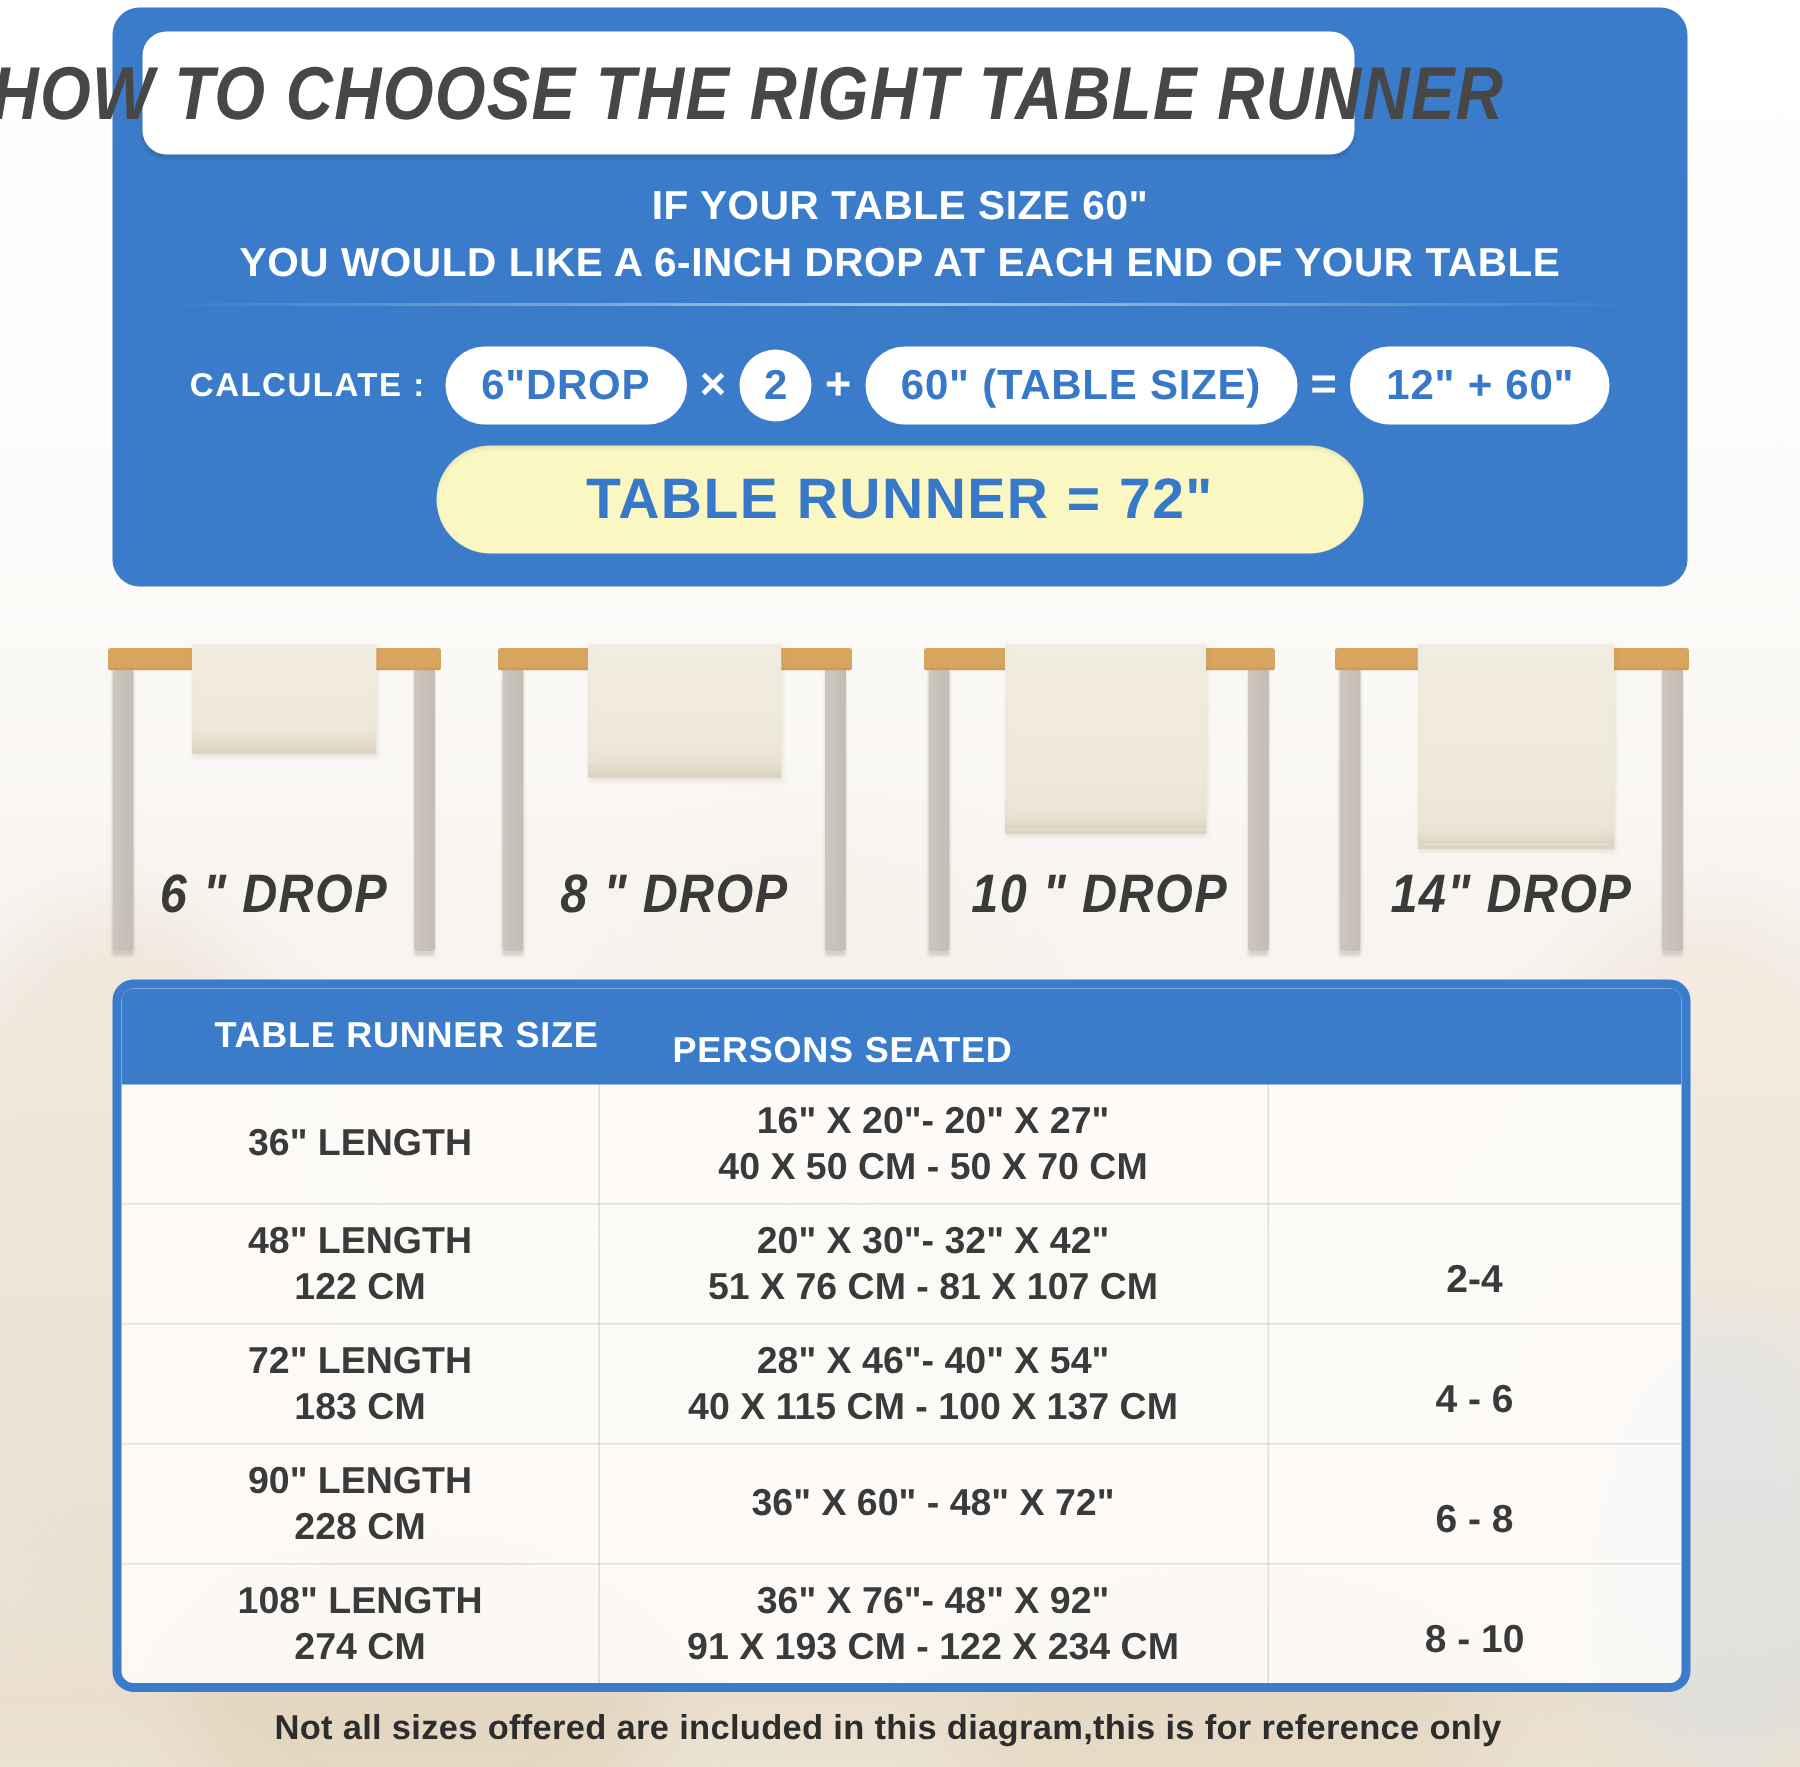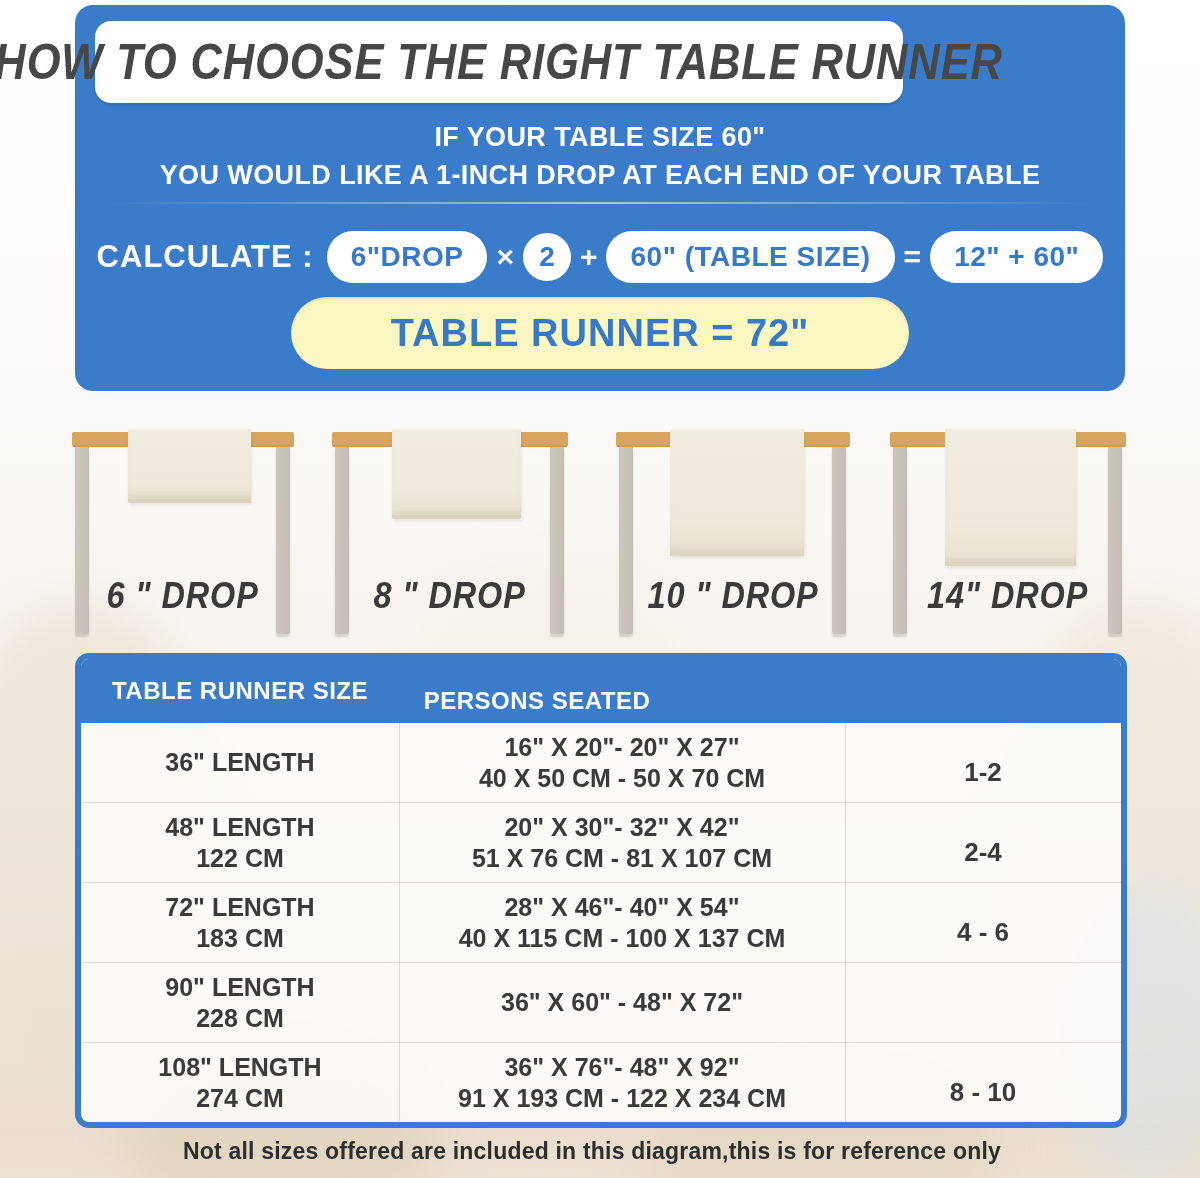--- a/index.html
+++ b/index.html
@@ -41,21 +41,21 @@
   .intro-1 { top:117px; }
   .intro-2 { top:155px; }
   .panel-divider {
     position:absolute; left:30px; right:30px; top:197px; height:2px;
     background:linear-gradient(90deg, rgba(255,255,255,0), rgba(245,250,230,.6) 50%, rgba(255,255,255,0));
   }
   .calc-row {
     position:absolute; left:0; right:0; top:224px; height:56px;
     display:flex; align-items:center; justify-content:center; gap:9px; white-space:nowrap;
   }
-  .calc-label { color:#fff; font-size:31px; font-weight:700; letter-spacing:1px; margin-right:4px; }
+  .calc-label { color:#fff; font-size:22px; font-weight:700; letter-spacing:1px; margin-right:4px; }
   .pill {
     background:#ffffff; color:#3878C8; border-radius:26px; height:52px;
     display:flex; align-items:center; justify-content:center;
     padding:0 24px; font-size:28px; font-weight:700; letter-spacing:.5px;
   }
   .op { color:#ffffff; font-size:30px; font-weight:700; }
   .mult-badge {
     width:48px; height:48px; border-radius:50%; background:#ffffff; color:#3878C8;
     font-size:28px; font-weight:700; display:flex; align-items:center; justify-content:center;
   }
@@ -102,21 +102,21 @@
   }
 
   
   .size-table {
     position:absolute; left:75px; top:653px; width:1052px; height:475px;
     border:6px solid #3A7CC9; border-radius:14px; overflow:hidden;
     background:rgba(253,251,248,.92);
   }
   .st-header { height:64px; background:#3A7CC9; display:flex; align-items:center; }
   .col-runner { width:318px; } .col-fits { width:446px; } .col-persons { width:276px;margin-top:20px; }
-  .st-header > div { text-align:center; color:#ffffff; font-weight:700; font-size:24px; letter-spacing:.5px; }
+  .st-header > div { text-align:right; color:#ffffff; font-weight:700; font-size:24px; letter-spacing:.5px; }
   .st-body { position:relative; height:399px; display:flex; flex-direction:column; }
   .st-row { flex:1; display:flex; align-items:center; }
   .st-row + .st-row { border-top:1px solid rgba(140,130,118,.22); }
   .cell { text-align:center; font-weight:700; color:#3a3a3a; font-size:25px; line-height:31px; }
   .cell-persons { font-size:26px; }
   .v-line { position:absolute; top:0; bottom:0; width:1px; background:rgba(140,130,118,.25); }
   .v1 { left:318px; } .v2 { left:764px; }
 
   
   .footer-note {
@@ -134,21 +134,21 @@
   <div class="blob b3"></div>
   <div class="blob b4"></div>
   <div class="blob b5"></div>
   <div class="blob b6"></div>
 
   <div class="panel">
     <div class="title-band">
       <span class="title-text">HOW TO CHOOSE THE RIGHT TABLE RUNNER</span>
     </div>
     <div class="intro-line intro-1">IF YOUR TABLE SIZE 60"</div>
-    <div class="intro-line intro-2">YOU WOULD LIKE A 1-INCH DROP AT EACH END OF YOUR TABLE</div>
+    <div class="intro-line intro-2">YOU WOULD LIKE A 6-INCH DROP AT EACH END OF YOUR TABLE</div>
     <div class="panel-divider"></div>
 
     <div class="calc-row">
       <span class="calc-label">CALCULATE :</span>
       <span class="pill">6"DROP</span>
       <span class="op">×</span>
       <span class="mult-badge">2</span>
       <span class="op">+</span>
       <span class="pill">60" (TABLE SIZE)</span>
       <span class="op">=</span>
@@ -199,21 +199,20 @@
       <div class="v-line v2"></div>
 
       <div class="st-row">
         <div class="cell col-runner">
           <div>36" LENGTH</div>
         </div>
         <div class="cell col-fits">
           <div>16" X 20"- 20" X 27"</div>
           <div>40 X 50 CM - 50 X 70 CM</div>
         </div>
-        <div class="cell cell-persons col-persons">1-2</div>
       </div>
 
       <div class="st-row">
         <div class="cell col-runner">
           <div>48" LENGTH</div>
           <div>122 CM</div>
         </div>
         <div class="cell col-fits">
           <div>20" X 30"- 32" X 42"</div>
           <div>51 X 76 CM - 81 X 107 CM</div>
@@ -234,20 +233,21 @@
       </div>
 
       <div class="st-row">
         <div class="cell col-runner">
           <div>90" LENGTH</div>
           <div>228 CM</div>
         </div>
         <div class="cell col-fits">
           <div>36" X 60" - 48" X 72"</div>
         </div>
+        <div class="cell cell-persons col-persons">6 - 8</div>
       </div>
 
       <div class="st-row">
         <div class="cell col-runner">
           <div>108" LENGTH</div>
           <div>274 CM</div>
         </div>
         <div class="cell col-fits">
           <div>36" X 76"- 48" X 92"</div>
           <div>91 X 193 CM - 122 X 234 CM</div>

